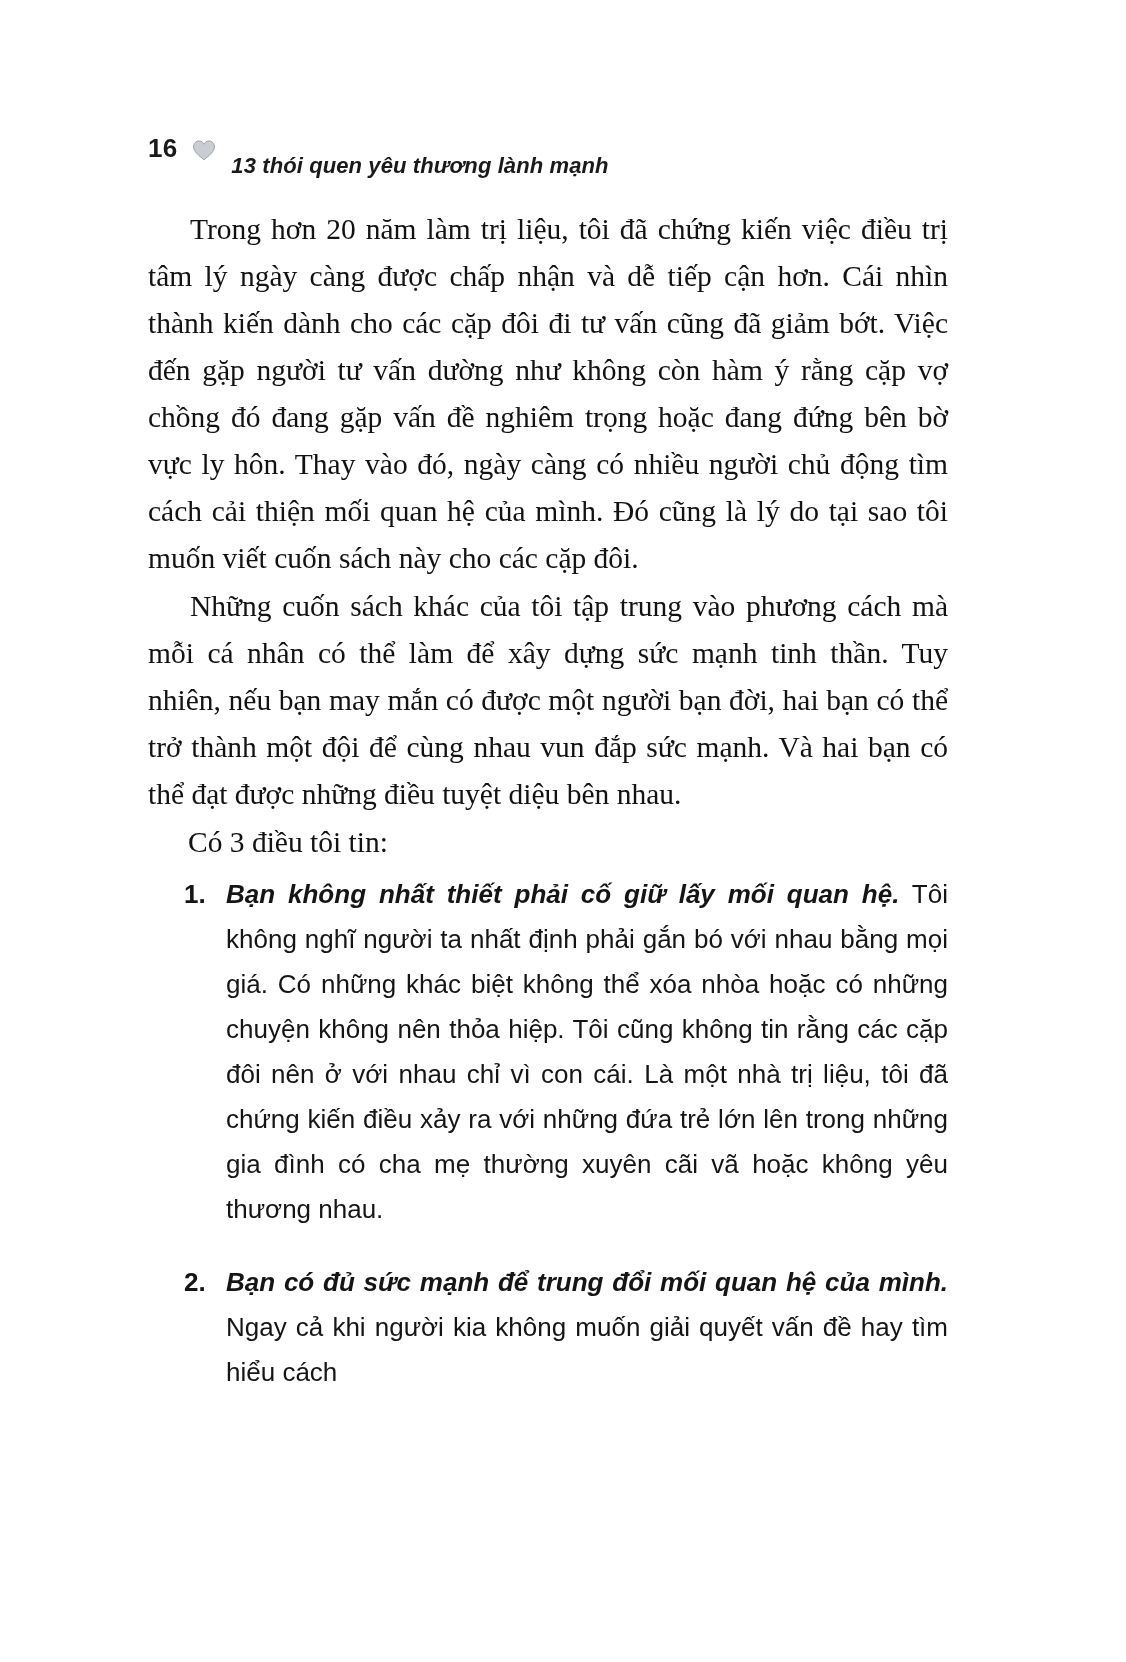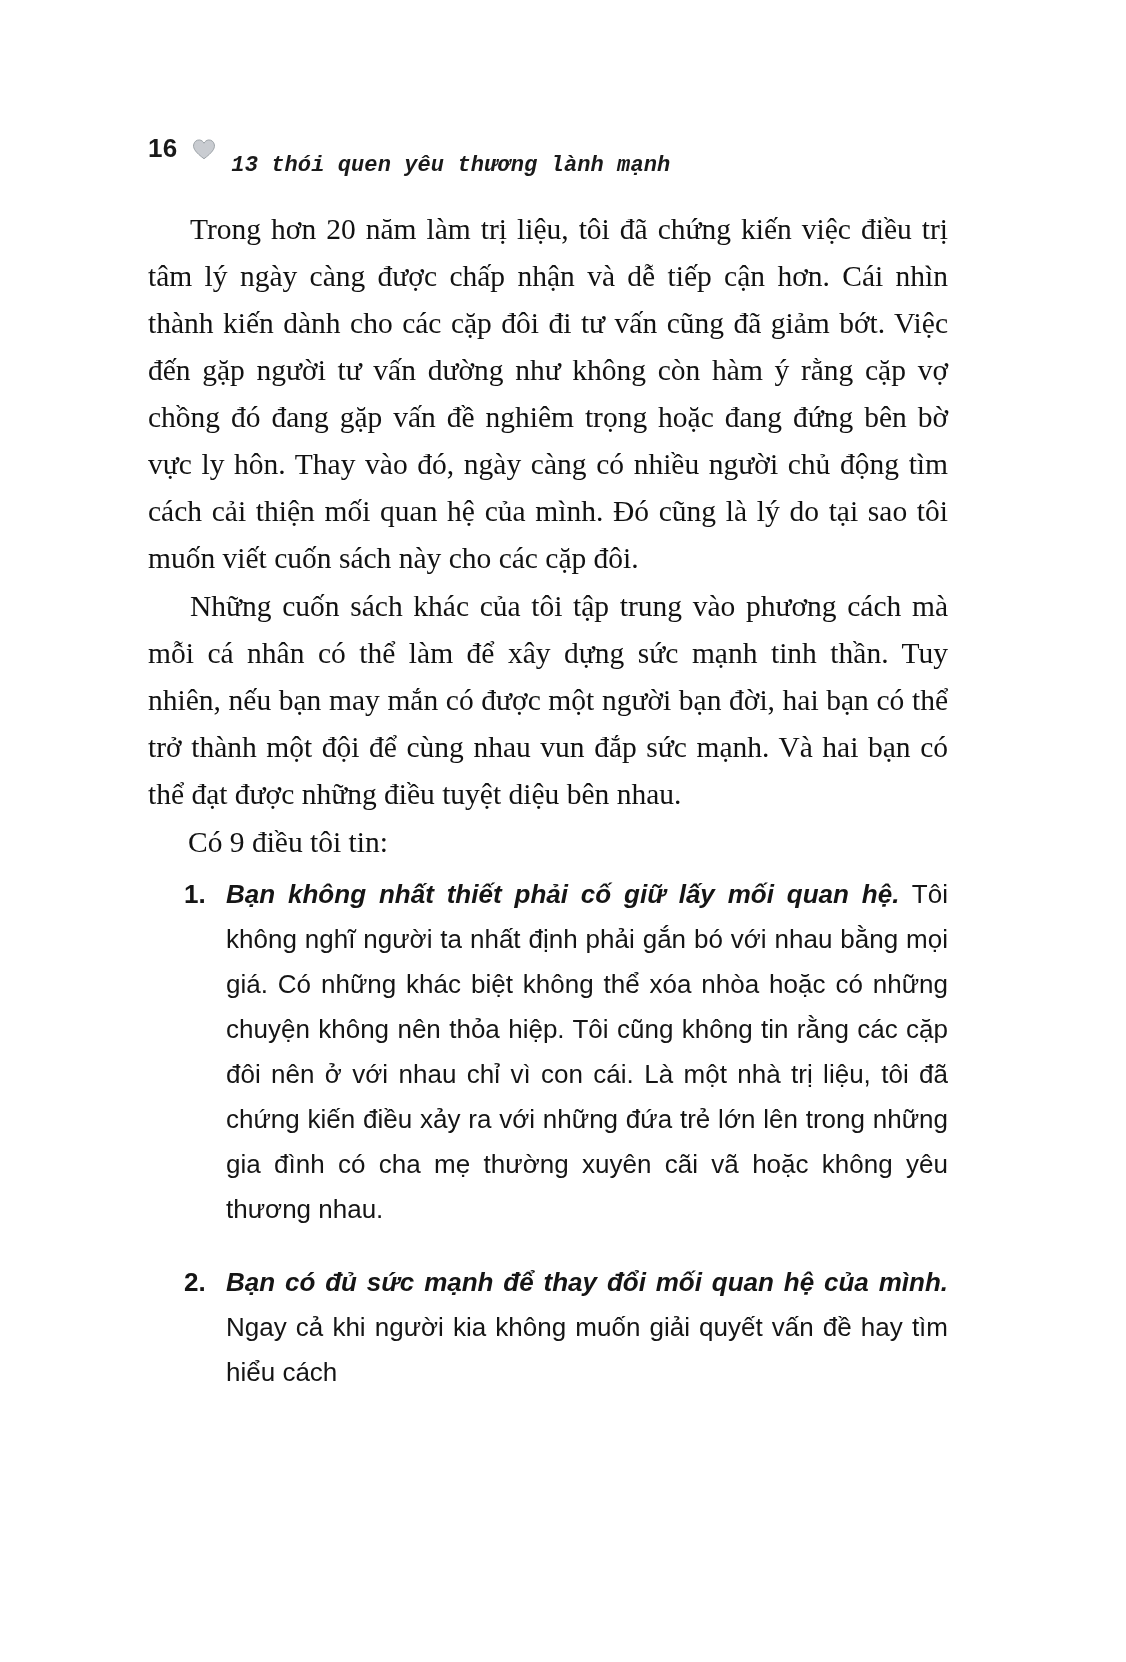--- a/index.html
+++ b/index.html
@@ -42,21 +42,21 @@
     letter-spacing: 0.2px;
   }
   .heart-icon {
     display: inline-block;
     width: 26px;
     height: 26px;
     position: relative;
     top: 1px;
   }
   .head-title {
-    font-family: Liberation Mono, monospace;
+    font-family: Liberation Sans, sans-serif;
     font-style: italic;
     font-weight: 700;
     font-size: 22px;
     color: #1a1a1a;
     letter-spacing: 0.1px;
     margin-top: 35px;
   }
 
   
   .content {
@@ -129,27 +129,27 @@
         <path d="M16 28 C6 20.5 2.5 15.5 3.2 11 C3.8 7 7 4.5 10.6 4.9 C13 5.2 15 6.9 16 8.9 C17 6.9 19 5.2 21.4 4.9 C25 4.5 28.2 7 28.8 11 C29.5 15.5 26 20.5 16 28 Z" fill="#c9ccd1" stroke="#9aa0a6" stroke-width="1.2"></path>
       </svg>
     </span>
     <span class="head-title">13 thói quen yêu thương lành mạnh</span>
   </div>
 
   <div class="content">
 
     <p class="body-para indent">Trong hơn 20 năm làm trị liệu, tôi đã chứng kiến việc điều trị tâm lý ngày càng được chấp nhận và dễ tiếp cận hơn. Cái nhìn thành kiến dành cho các cặp đôi đi tư vấn cũng đã giảm bớt. Việc đến gặp người tư vấn dường như không còn hàm ý rằng cặp vợ chồng đó đang gặp vấn đề nghiêm trọng hoặc đang đứng bên bờ vực ly hôn. Thay vào đó, ngày càng có nhiều người chủ động tìm cách cải thiện mối quan hệ của mình. Đó cũng là lý do tại sao tôi muốn viết cuốn sách này cho các cặp đôi.</p>
     <p class="body-para indent">Những cuốn sách khác của tôi tập trung vào phương cách mà mỗi cá nhân có thể làm để xây dựng sức mạnh tinh thần. Tuy nhiên, nếu bạn may mắn có được một người bạn đời, hai bạn có thể trở thành một đội để cùng nhau vun đắp sức mạnh. Và hai bạn có thể đạt được những điều tuyệt diệu bên nhau.</p>
-    <p class="body-para lead-in">Có 9 điều tôi tin:</p>
+    <p class="body-para lead-in">Có 3 điều tôi tin:</p>
 
     <ol class="numbered">
       <li>
         <span class="marker">1.</span>
         <span class="li-strong">Bạn không nhất thiết phải cố giữ lấy mối quan hệ.</span><span> Tôi không nghĩ người ta nhất định phải gắn bó với nhau bằng mọi giá. Có những khác biệt không thể xóa nhòa hoặc có những chuyện không nên thỏa hiệp. Tôi cũng không tin rằng các cặp đôi nên ở với nhau chỉ vì con cái. Là một nhà trị liệu, tôi đã chứng kiến điều xảy ra với những đứa trẻ lớn lên trong những gia đình có cha mẹ thường xuyên cãi vã hoặc không yêu thương nhau.</span>
       </li>
       <li>
         <span class="marker">2.</span>
-        <span class="li-strong">Bạn có đủ sức mạnh để thay đổi mối quan hệ của mình.</span><span> Ngay cả khi người kia không muốn giải quyết vấn đề hay tìm hiểu cách</span>
+        <span class="li-strong">Bạn có đủ sức mạnh để trung đổi mối quan hệ của mình.</span><span> Ngay cả khi người kia không muốn giải quyết vấn đề hay tìm hiểu cách</span>
       </li>
     </ol>
 
   </div>
 </div>
 
 </body></html>

